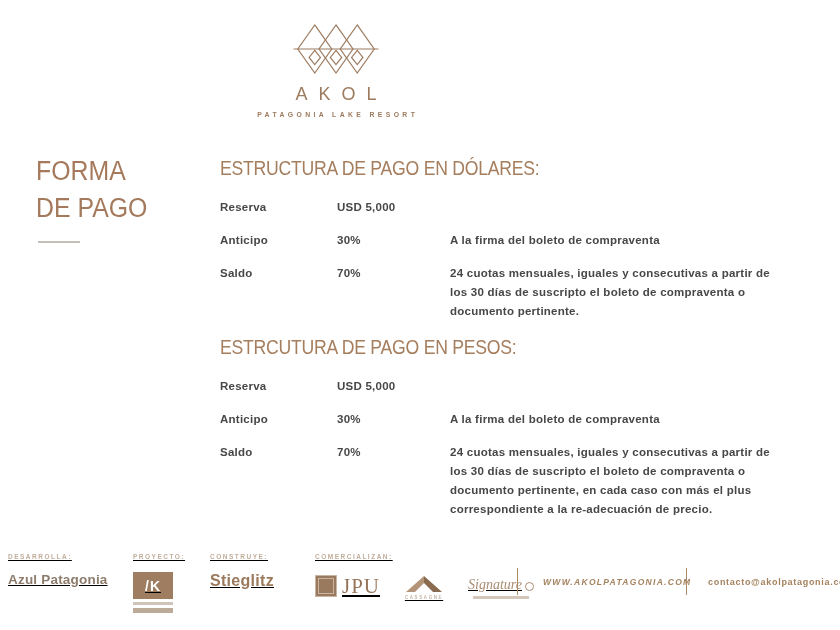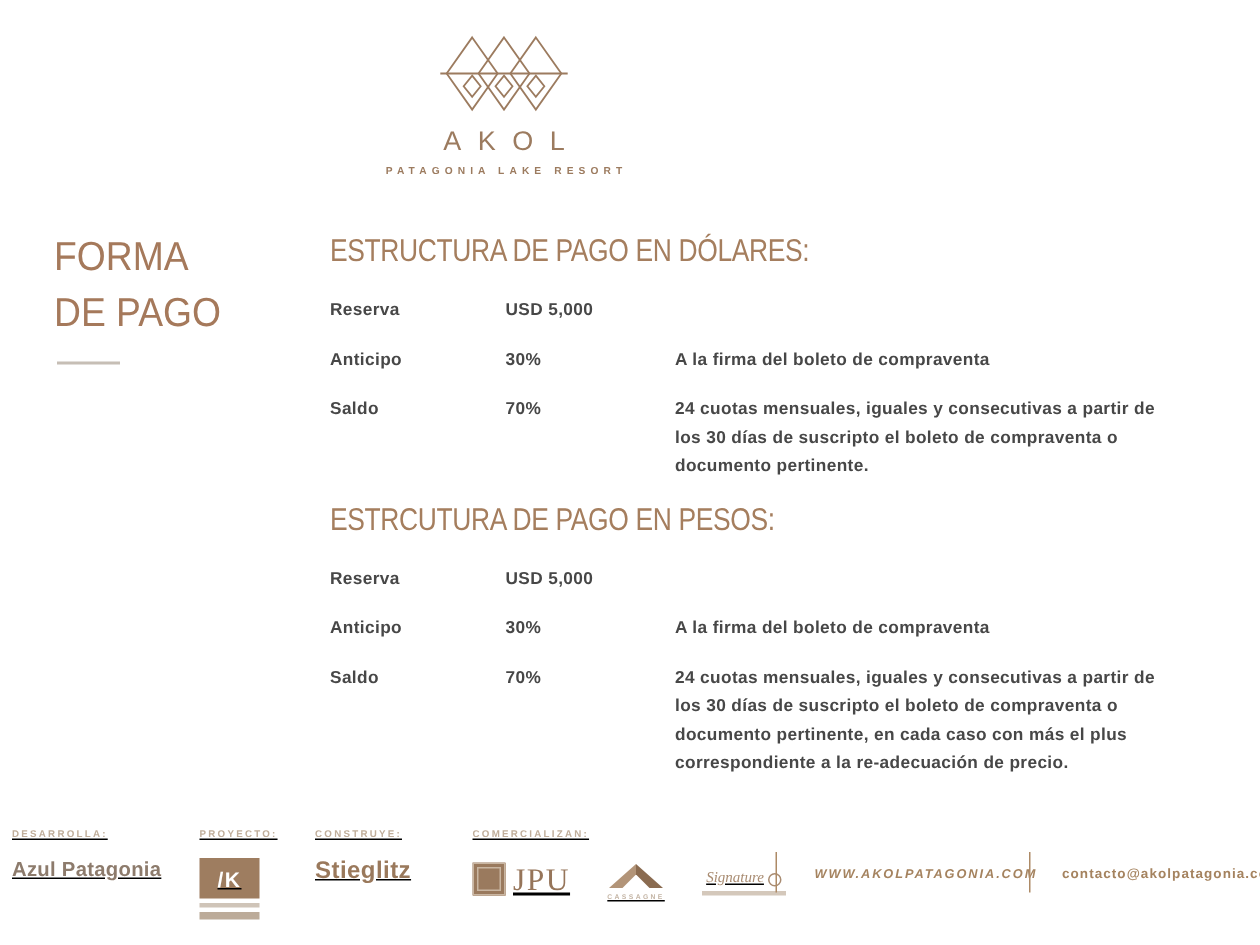--- a/index.html
+++ b/index.html
@@ -129,21 +129,21 @@
     font-size: 21px; color: #96755a; letter-spacing: 1px;
   }
   .cassagne { display: flex; flex-direction: column; align-items: center; margin-top: 2px; }
   .cassagne-text {
     font-size: 4.5px; letter-spacing: 1.6px; color: #c4b5a5; margin-top: 2px; font-weight: 700;
   }
   .signature { display: flex; flex-direction: column; align-items: center; margin-top: 4px; }
   .signature-line { display: flex; align-items: center; gap: 3px; }
   .signature-text {
     font-family: "Liberation Serif", serif; font-style: italic;
-    font-size: 10px; color: #a98c72;
+    font-size: 14px; color: #a98c72;
   }
   .signature-globe {
     width: 9px; height: 9px; border-radius: 50%;
     border: 1.5px solid #a98c72; position: relative; top: 1px;
   }
   .signature-subbar { width: 56px; height: 3px; background: #d4c8bb; margin-top: 3px; }
   .foot-divider {
     position: absolute; top: 568px;
     width: 1px; height: 27px; background: #ad8a66;
   }

